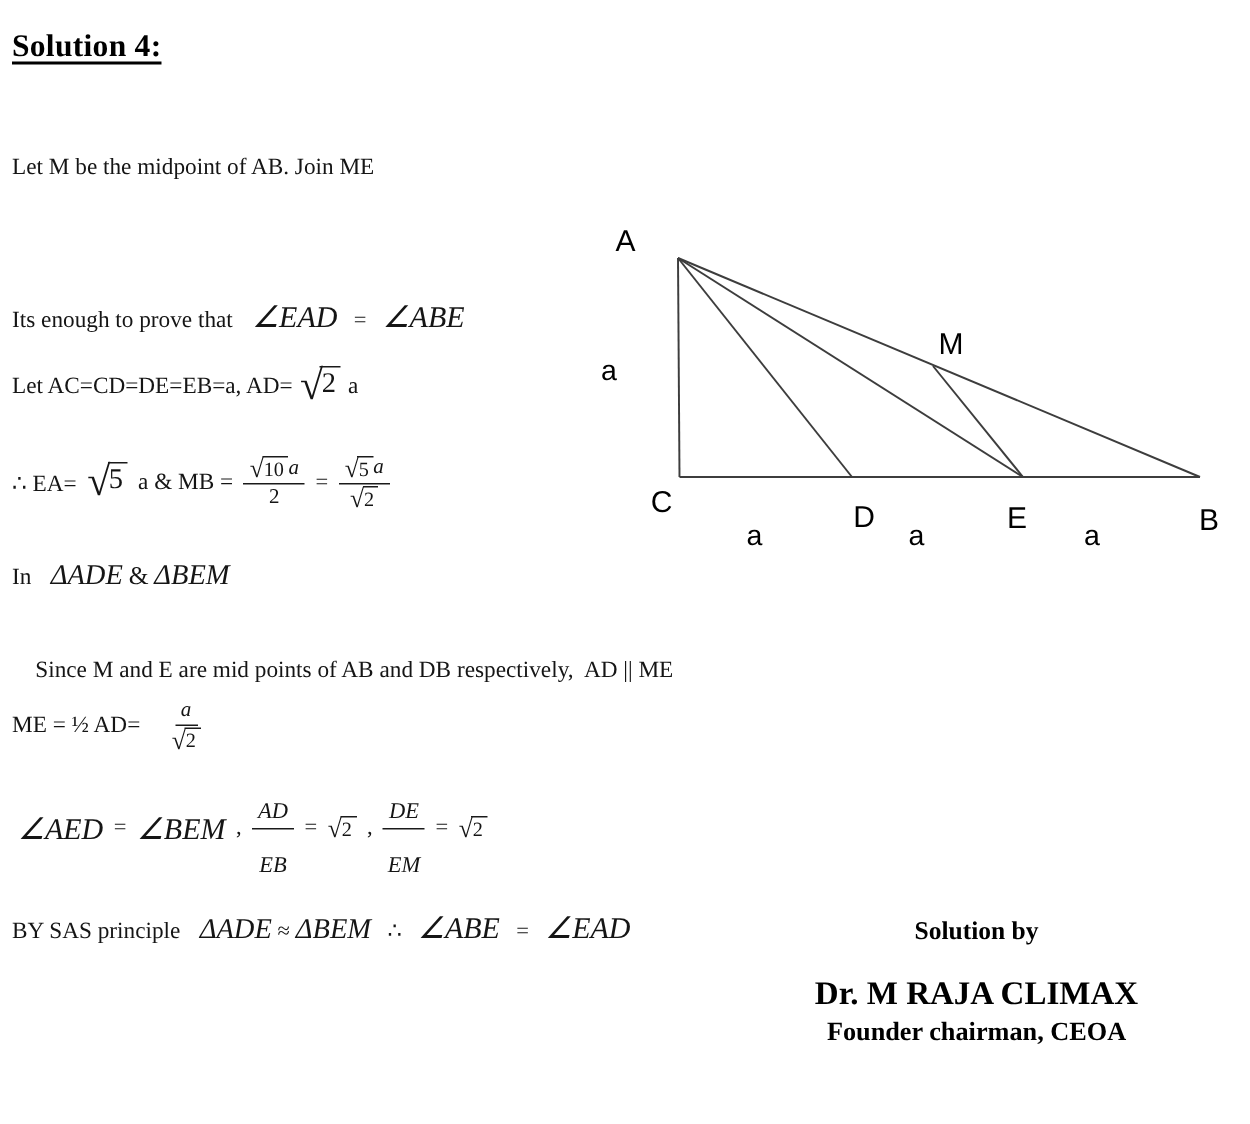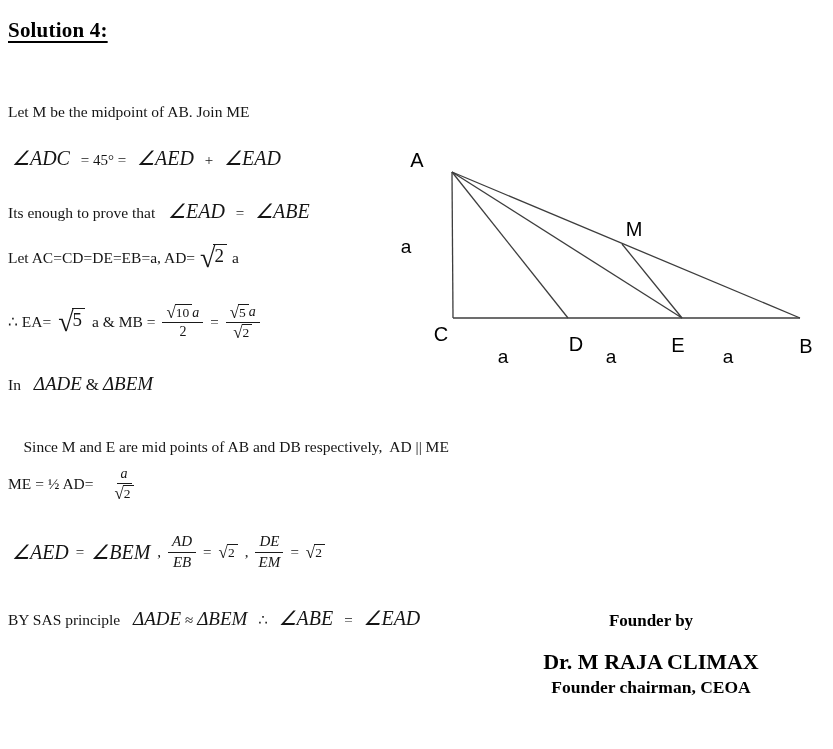--- a/index.html
+++ b/index.html
@@ -29,21 +29,21 @@
   .sqrt.big .rad  { font-size:19px; margin-left:-2px; }
   .sqrt.sm  .sign { font-size:17px; }
   .sqrt.sm  .rad  { font-size:13.5px; margin-left:-1px; }
 
   
   .frac { display:inline-flex; flex-direction:column; align-items:center;
           font-size:14px; line-height:1.15; }
   .frac .num { border-bottom:1.3px solid #1a1a1a; padding:0 4px 1px; display:inline-flex; align-items:flex-end; }
   .frac .den { padding-top:1px; display:inline-flex; align-items:flex-start; }
   .frac.ratio { font-size:15px; }
-  .frac.ratio .num, .frac.ratio .den { font-style:italic; }
+  .frac.ratio .num, .frac.ratio .den { font-style:italic;margin-top:15px; }
   .mvar { font-style:italic; }
 
   .credit { position:absolute; left:520px; top:611px; width:262px; text-align:center; }
   .credit .by     { font-size:17px; font-weight:bold; }
   .credit .author { font-size:22px; font-weight:bold; margin-top:18px; }
   .credit .role   { font-size:17.5px; font-weight:bold; margin-top:2px; }
 
   svg.diagram { position:absolute; left:0; top:0; }
   svg.diagram line { stroke:#3d3d3d; stroke-width:1.3; }
   svg.diagram text { font-family:"Liberation Sans", sans-serif; font-size:20px; fill:#000; }
@@ -53,27 +53,20 @@
 <body>
 
 <div class="doc">
 
   <div class="title">Solution 4:</div>
 
   <div class="line" style="left:8px; top:103px;">
     <span>Let M be the midpoint of AB. Join ME</span>
   </div>
 
-  <div class="line" style="left:12px; top:146px;">
-    <span class="math">∠ADC</span>
-    <span class="op gap">= 45° =</span>
-    <span class="math">∠AED</span>
-    <span class="op gap">+</span>
-    <span class="math">∠EAD</span>
-  </div>
 
   <div class="line" style="left:8px; top:199px;">
     <span>Its enough to prove that</span>
     <span class="math gapL">∠EAD</span>
     <span class="op gap">=</span>
     <span class="math">∠ABE</span>
   </div>
 
   <div class="line fline" style="left:8px; top:240px; height:36px; gap:5px;">
     <span>Let AC=CD=DE=EB=a, AD=</span>
@@ -175,21 +168,21 @@
     <span class="op">≈</span>
     <span class="math-sm">ΔBEM</span>
     <span class="op gap">∴</span>
     <span class="math">∠ABE</span>
     <span class="op gap">=</span>
     <span class="math">∠EAD</span>
   </div>
 
 
   <div class="credit">
-    <div class="by">Founder by</div>
+    <div class="by">Solution by</div>
     <div class="author">Dr. M RAJA CLIMAX</div>
     <div class="role">Founder chairman, CEOA</div>
   </div>
 
   <svg class="diagram" width="833" height="749" viewBox="0 0 833 749">
     <line x1="452" y1="172" x2="453" y2="318"></line>
     <line x1="453" y1="318" x2="800" y2="318"></line>
     <line x1="452" y1="172" x2="568" y2="318"></line>
     <line x1="452" y1="172" x2="682" y2="318"></line>
     <line x1="452" y1="172" x2="800" y2="318"></line>

